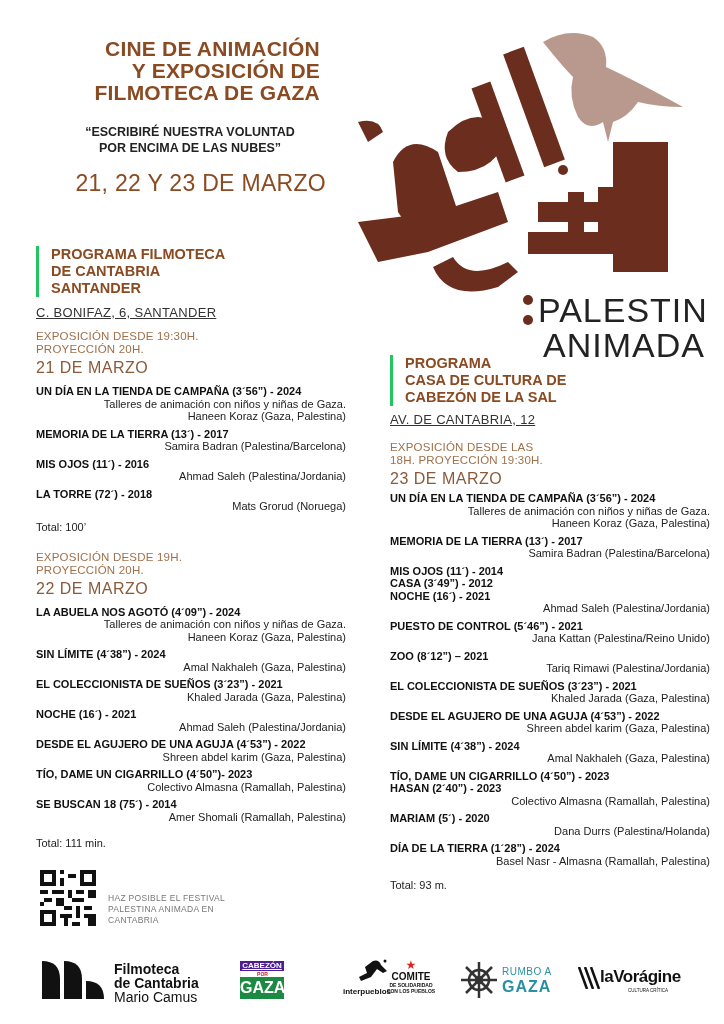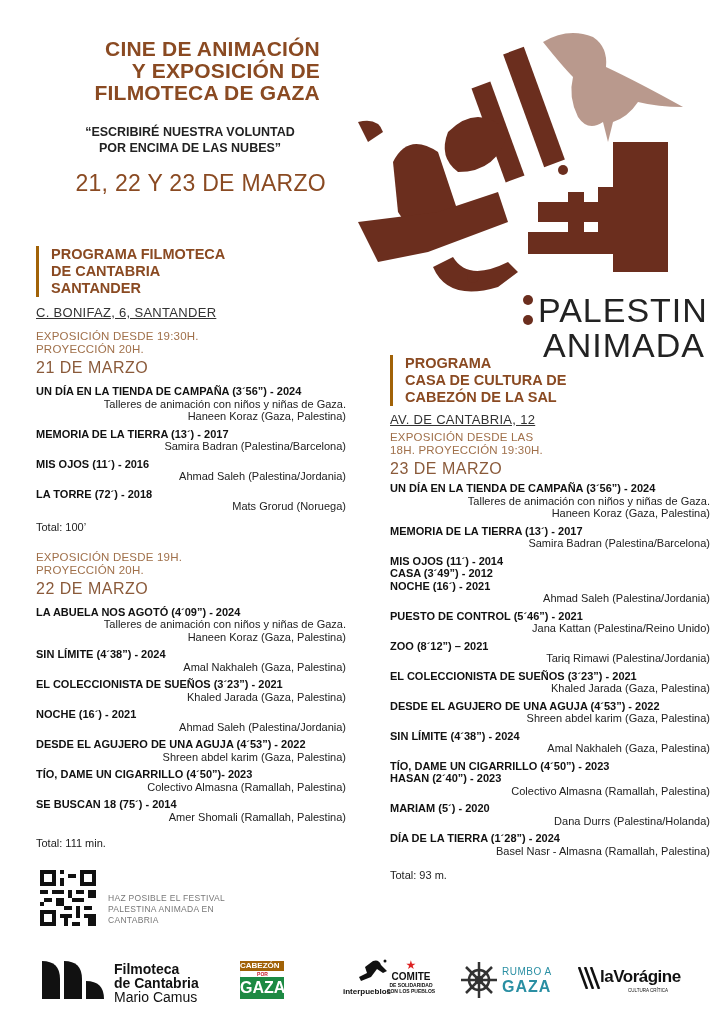--- a/index.html
+++ b/index.html
@@ -10,21 +10,21 @@
   .title { left: 40px; top: 38px; width: 280px; text-align: right; color: #8a4a22;
            font-weight: bold; font-size: 21px; line-height: 22px; letter-spacing: 0.2px; }
   .title div { white-space: nowrap; }
   .quote { left: 60px; top: 124px; width: 260px; text-align: center; font-weight: bold;
            font-size: 12.5px; line-height: 16px; color: #222; }
   .dates { left: 36px; top: 170px; width: 290px; text-align: right; color: #8a4a22;
            font-size: 23px; letter-spacing: 0.3px; }
 
   .logo { left: 338px; top: 22px; width: 370px; height: 340px; }
 
-  .venue { padding-left: 12px; border-left: 3px solid #a16207; color: #8a4a22;
+  .venue { padding-left: 12px; border-left: 3px solid #22c55e; color: #8a4a22;
            font-weight: bold; font-size: 14.5px; line-height: 17px; }
   .address { font-size: 13px; color: #333; margin-top: 8px; letter-spacing: 0.3px; text-decoration: underline; }
   .schedule { font-size: 11.5px; color: #a0704a; line-height: 13px; margin-top: 6px; letter-spacing: 0.2px; }
   .day { font-size: 16px; color: #8a5a3a; margin-top: 3px; letter-spacing: 0.5px; }
   .films { margin-top: 8px; }
   .film { margin-bottom: 5px; }
   .film .t { font-weight: bold; font-size: 11px; line-height: 12.5px; color: #111; white-space: nowrap; }
   .film .d { font-size: 11px; line-height: 12.5px; color: #222; white-space: nowrap; text-align: right; }
   .total { font-size: 11px; color: #222; margin-top: 8px; }
 
@@ -153,21 +153,21 @@
   <div class="total" style="margin-top:14px">Total: 111 min.</div>
 </div>
 
 <div class="abs col-right">
   <div class="venue">
     <div>PROGRAMA</div>
     <div>CASA DE CULTURA DE</div>
     <div>CABEZÓN DE LA SAL</div>
   </div>
   <div class="address" style="margin-top:6px">AV. DE CANTABRIA, 12</div>
-  <div class="schedule" style="margin-top:4px">
+  <div class="schedule" style="margin-top:14px">
     <div>EXPOSICIÓN DESDE LAS</div>
     <div>18H. PROYECCIÓN 19:30H.</div>
   </div>
   <div class="day">23 DE MARZO</div>
   <div class="films" style="margin-top:4px">
     <div class="film">
       <div class="t">UN DÍA EN LA TIENDA DE CAMPAÑA (3´56”) - 2024</div>
       <div class="d">Talleres de animación con niños y niñas de Gaza.</div>
       <div class="d">Haneen Koraz (Gaza, Palestina)</div>
     </div>
@@ -267,21 +267,21 @@
       <path d="M44 38 V20 Q62 20 62 38 Z" fill="#111"></path>
     </svg>
     <div class="filmo-text" style="position:absolute; left:72px; top:1px; width:120px;">
       <div style="font-weight:bold">Filmoteca</div>
       <div style="font-weight:bold">de Cantabria</div>
       <div>Mario Camus</div>
     </div>
   </div>
 
   <div class="fl-logo" style="left:240px; top:6px; width:44px; height:38px;">
-    <div style="background:#a16207; color:#fff; font-size:8px; font-weight:bold; text-align:left; height:10px; line-height:10px;">CABEZÓN</div>
+    <div style="background:#4c1d95; color:#fff; font-size:8px; font-weight:bold; text-align:center; height:10px; line-height:10px;text-decoration:underline;">CABEZÓN</div>
     <div style="background:#fff; color:#c8202f; font-size:5px; font-weight:bold; text-align:center; height:6px; line-height:6px; border-left:1px solid #eee;">POR</div>
     <div style="background:#1d8a43; color:#fff; font-size:16px; font-weight:bold; text-align:center; height:22px; line-height:22px;">GAZA</div>
   </div>
 
   <div class="fl-logo" style="left:343px; top:2px; width:60px; height:44px;">
     <svg width="40" height="30" viewBox="0 0 40 30" style="position:absolute; left:12px; top:0">
       <path d="M18 4 Q24 2 26 8 L32 14 L28 16 L22 12 L16 20 L6 24 L4 20 L12 16 L10 10 Z" fill="#111"></path>
       <circle cx="30" cy="4" r="1.5" fill="#111"></circle>
     </svg>
     <div style="position:absolute; left:0; top:30px; font-size:8px; font-weight:bold; color:#111;">interpueblos</div>

